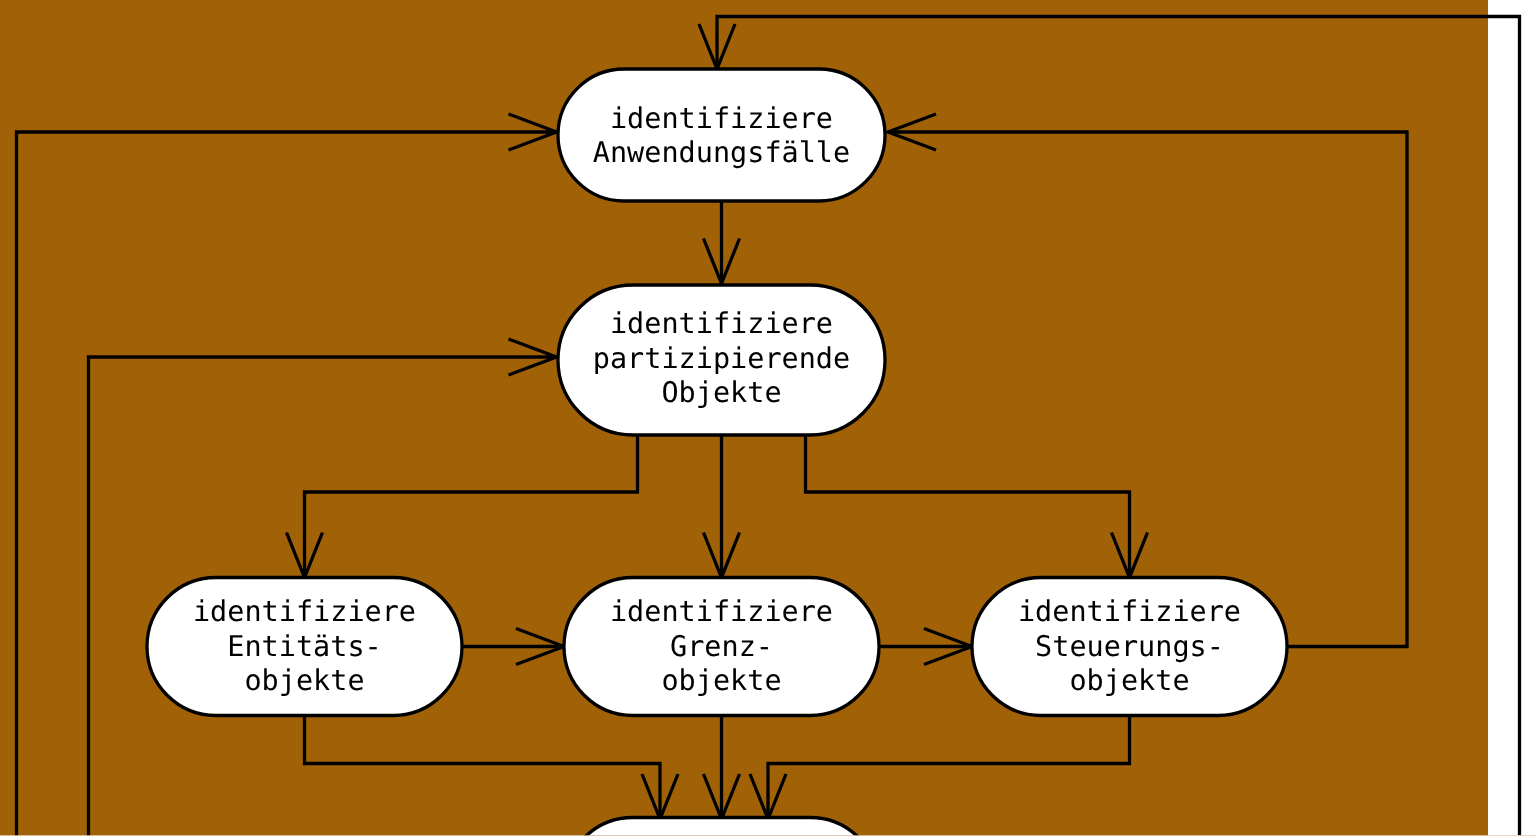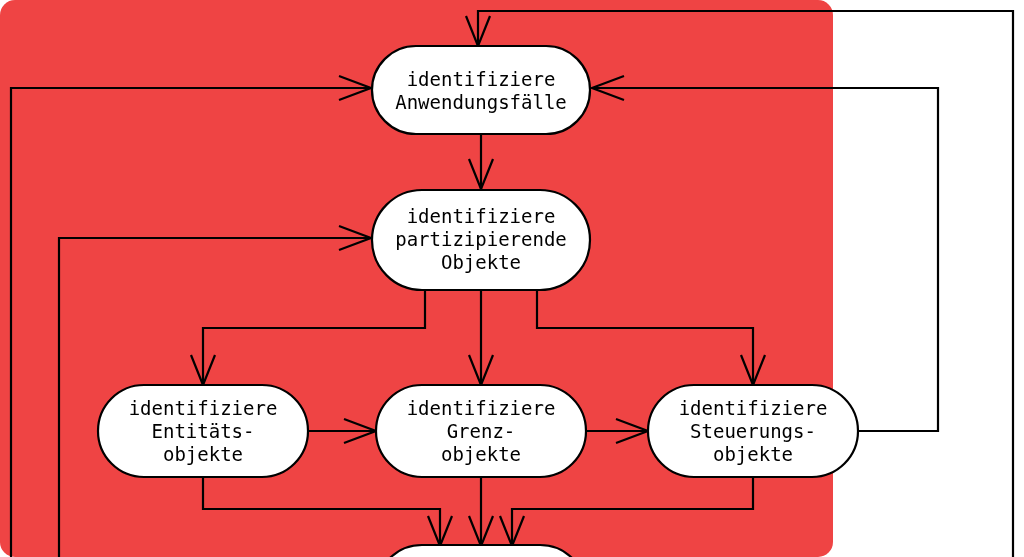--- a/index.html
+++ b/index.html
@@ -8,24 +8,23 @@
     background: #ffffff;
   }
   body {
     width: 1024px;
     height: 557px;
     overflow: hidden;
     font-family: "DejaVu Sans Mono", monospace;
   }
   #diagram-root {
     position: relative;
-    width: 833px;
+    width: 992px;
     height: 557px;
-    background: #ef4444;
-    border-radius: 15px;
+    background: #a16207;
   }
   svg#flowchart {
     display: block;
     width: 1024px;
     height: 557px;
   }
   .node-shape {
     fill: #ffffff;
     stroke: #000000;
     stroke-width: 2.2;

